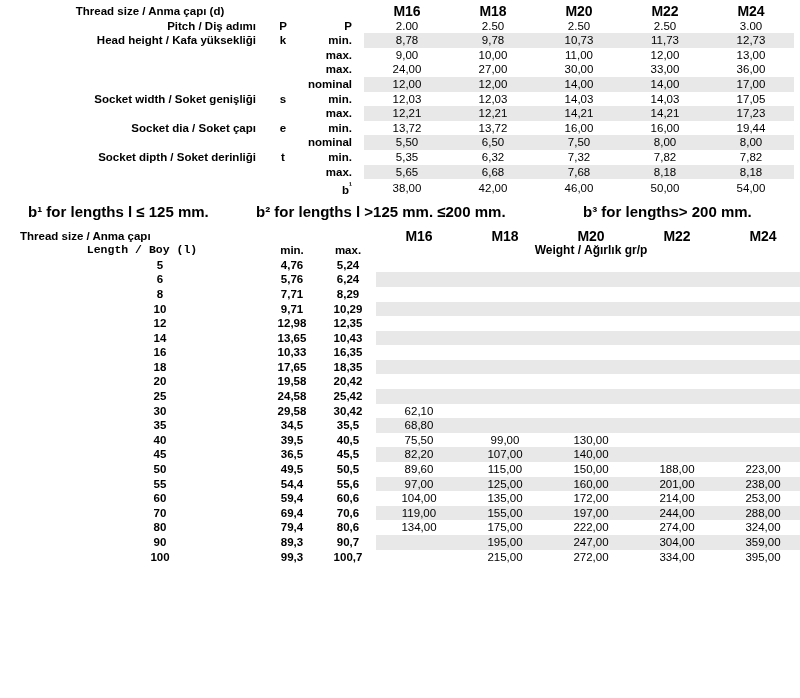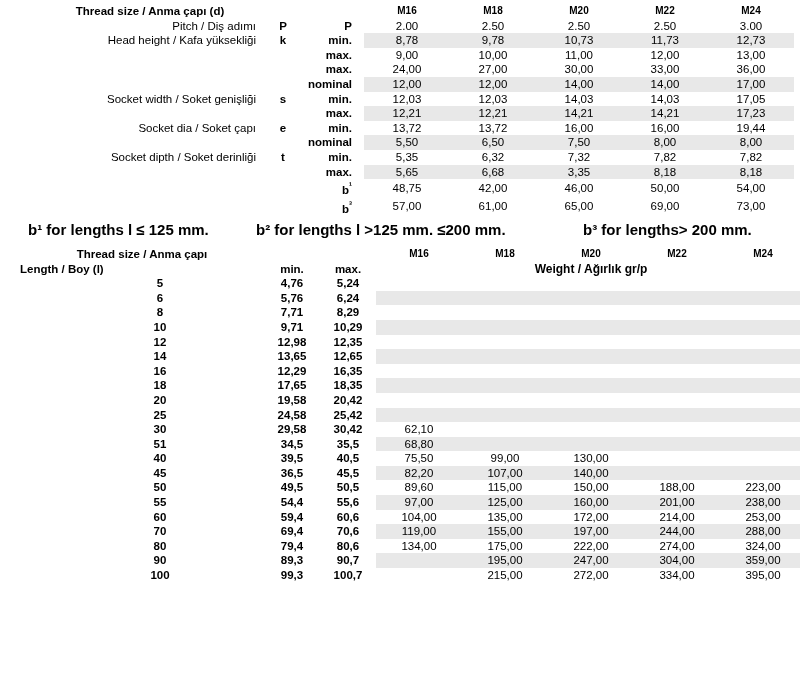--- a/index.html
+++ b/index.html
@@ -45,24 +45,24 @@
   .b-max    { width: 56px;  text-align: center; }
   .b-val    { width: 86px;  text-align: center; }
   .hdr-label {
     font-weight: bold;
     text-align: center;
     padding-left: 30px;
   }
   .hdr-val {
     font-weight: bold;
     text-align: center;
-    font-size: 10px;
+    font-size: 14px;
   }
   .row-label {
-    font-weight: normal;
+    font-weight: bold;
     text-align: right;
     padding-right: 8px;
   }
   .sym {
     font-weight: bold;
     text-align: center;
   }
   .qual {
     font-weight: bold;
     text-align: right;
@@ -80,31 +80,32 @@
   }
   .notes span { position: absolute; top: 0; }
   .n1 { left: 22px; }
   .n2 { left: 250px; }
   .n3 { left: 577px; }
 
   .sup { font-size: 9px; vertical-align: super; }
 
   .tbl2-head-label {
     font-weight: bold;
-    text-align: center;
     padding-left: 14px;
   }
   .weight-head {
     font-weight: bold;
     text-align: center;
     font-size: 12px;
   }
   .len-label {
     font-weight: bold;
+    text-align: center;
     padding-left: 14px;
+    font-family: Liberation Mono, monospace;
   }
   .lenrow-num {
     font-weight: bold;
     text-align: center;
     padding-left: 50px;
   }
   .minmax {
     font-weight: bold;
     text-align: center;
   }
@@ -235,43 +236,33 @@
           <td class="c-val white">7,32</td>
           <td class="c-val white">7,82</td>
           <td class="c-val white">7,82</td>
         </tr>
         <tr>
           <td class="row-label"></td>
           <td class="sym"></td>
           <td class="qual">max.</td>
           <td class="c-val shade">5,65</td>
           <td class="c-val shade">6,68</td>
-          <td class="c-val shade">3,35</td>
+          <td class="c-val shade">7,68</td>
           <td class="c-val shade">8,18</td>
           <td class="c-val shade">8,18</td>
         </tr>
         <tr>
           <td class="row-label"></td>
           <td class="sym"></td>
           <td class="qual">b<span class="sup">¹</span></td>
-          <td class="c-val white">48,75</td>
+          <td class="c-val white">38,00</td>
           <td class="c-val white">42,00</td>
           <td class="c-val white">46,00</td>
           <td class="c-val white">50,00</td>
           <td class="c-val white">54,00</td>
-        </tr>
-        <tr>
-          <td class="row-label"></td>
-          <td class="sym"></td>
-          <td class="qual">b<span class="sup">³</span></td>
-          <td class="c-val white">57,00</td>
-          <td class="c-val white">61,00</td>
-          <td class="c-val white">65,00</td>
-          <td class="c-val white">69,00</td>
-          <td class="c-val white">73,00</td>
         </tr>
       </tbody>
   </table>
 
   <div class="notes">
     <span class="n1">b¹ for lengths  l ≤ 125 mm.</span>
     <span class="n2">b² for lengths l &gt;125 mm. ≤200 mm.</span>
     <span class="n3">b³ for lengths&gt; 200 mm.</span>
   </div>
 
@@ -349,30 +340,30 @@
           <td class="minmax">12,35</td>
           <td class="b-val white"></td>
           <td class="b-val white"></td>
           <td class="b-val white"></td>
           <td class="b-val white"></td>
           <td class="b-val white"></td>
         </tr>
         <tr>
           <td class="lenrow-num">14</td>
           <td class="minmax">13,65</td>
-          <td class="minmax">12,65</td>
+          <td class="minmax">10,43</td>
           <td class="b-val shade"></td>
           <td class="b-val shade"></td>
           <td class="b-val shade"></td>
           <td class="b-val shade"></td>
           <td class="b-val shade"></td>
         </tr>
         <tr>
           <td class="lenrow-num">16</td>
-          <td class="minmax">12,29</td>
+          <td class="minmax">10,33</td>
           <td class="minmax">16,35</td>
           <td class="b-val white"></td>
           <td class="b-val white"></td>
           <td class="b-val white"></td>
           <td class="b-val white"></td>
           <td class="b-val white"></td>
         </tr>
         <tr>
           <td class="lenrow-num">18</td>
           <td class="minmax">17,65</td>
@@ -407,21 +398,21 @@
           <td class="lenrow-num">30</td>
           <td class="minmax">29,58</td>
           <td class="minmax">30,42</td>
           <td class="b-val white">62,10</td>
           <td class="b-val white"></td>
           <td class="b-val white"></td>
           <td class="b-val white"></td>
           <td class="b-val white"></td>
         </tr>
         <tr>
-          <td class="lenrow-num">51</td>
+          <td class="lenrow-num">35</td>
           <td class="minmax">34,5</td>
           <td class="minmax">35,5</td>
           <td class="b-val shade">68,80</td>
           <td class="b-val shade"></td>
           <td class="b-val shade"></td>
           <td class="b-val shade"></td>
           <td class="b-val shade"></td>
         </tr>
         <tr>
           <td class="lenrow-num">40</td>

